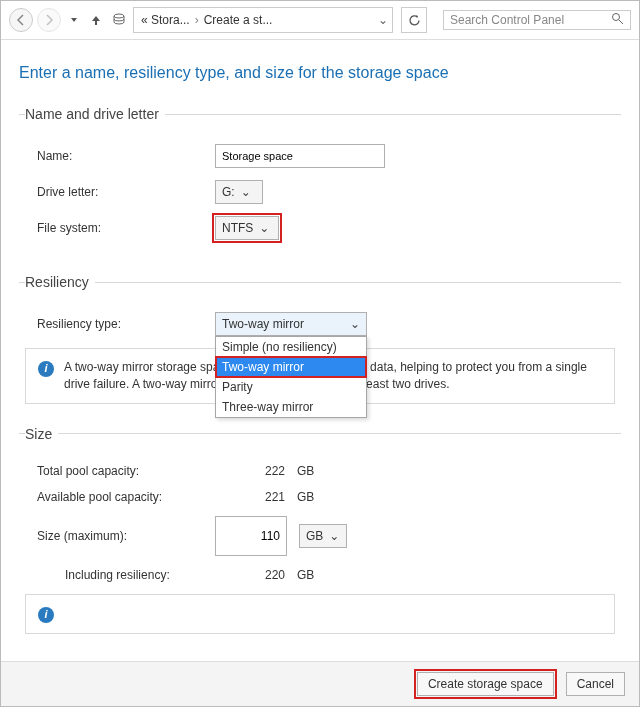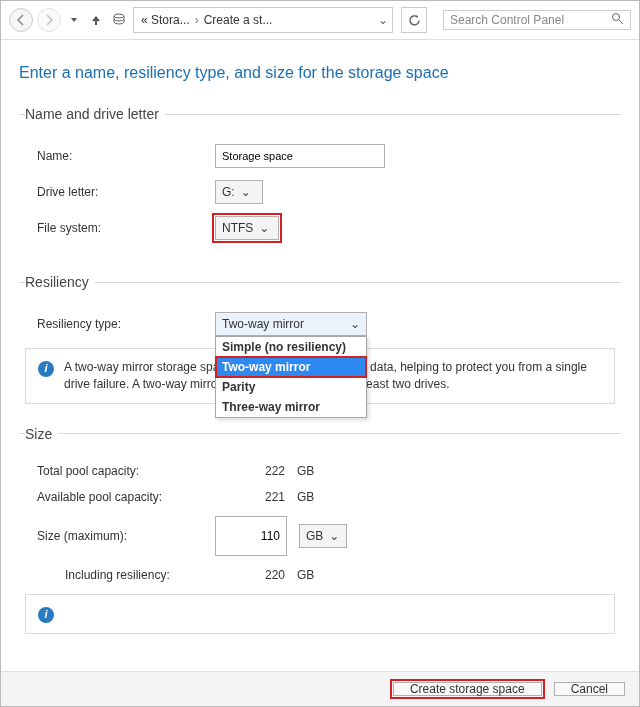--- a/index.html
+++ b/index.html
@@ -141,35 +141,35 @@
   .resiliency-holder { position: relative; }
   .dropdown {
     position:absolute;
     top:24px; left:0;
     width:152px;
     background:#fff;
     border:1px solid #a7a7a7;
     z-index:10;
     box-shadow: 2px 2px 4px rgba(0,0,0,0.15);
   }
-  .dropdown .opt { padding:3px 6px;font-weight:bold; }
+  .dropdown .opt { padding:3px 6px; }
   .dropdown .opt.sel { background:#2d89ef; color:#fff; outline:2px solid #d32020; outline-offset:-1px;}
   .footer {
     border-top:1px solid #ddd;
     background:#f4f4f4;
     padding:10px 14px;
     display:flex; justify-content:flex-end; gap:12px;
     position:absolute; bottom:0; left:0; right:0;
   }
   body { position:relative; }
   .btn {
-    height:14px;
+    height:24px;
     border:1px solid #b0b0b0;
     background:#f8f8f8;
-    padding:0 16px;
+    padding:0 10px;
     font-size:12px;
     display:flex;align-items:center;
   }
   .btn.primary-hl { outline:2px solid #d32020; outline-offset:1px;}
 </style>
 </head>
 <body>
 
 <div class="toolbar">
   <div class="nav-btn">

